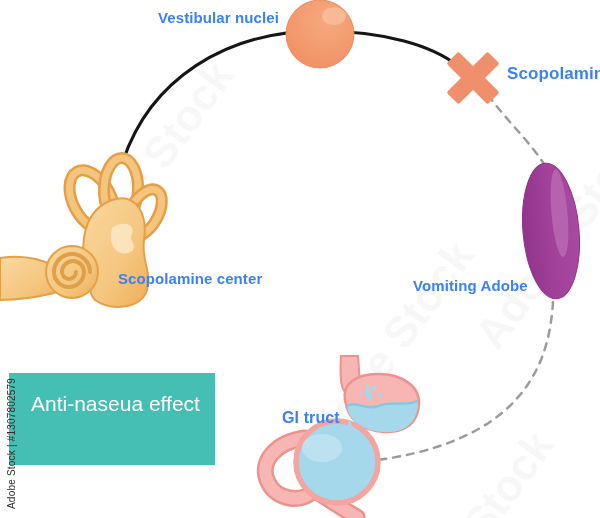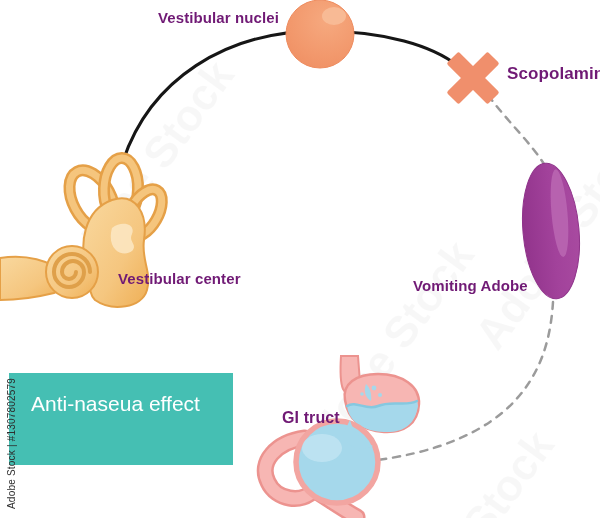--- a/index.html
+++ b/index.html
@@ -2,30 +2,30 @@
 <html><head>
 <meta charset="utf-8">
 <style>
   html,body{margin:0;padding:0;background:#fff;}
   .canvas{
     position:relative;width:600px;height:518px;background:#ffffff;overflow:hidden;
     font-family:"Liberation Sans",sans-serif;
   }
   .svg-layer{position:absolute;left:0;top:0;width:600px;height:518px;}
   .label{
-    position:absolute;color:#701a75;font-weight:bold;white-space:nowrap;
+    position:absolute;color:#3b82f6;font-weight:bold;white-space:nowrap;
     letter-spacing:0.1px;
   }
   .lbl-vestibular-nuclei{left:158px;top:9px;font-size:15px;}
   .lbl-scopolamine{left:507px;top:64px;font-size:17px;}
   .lbl-vomiting-center{left:413px;top:277px;font-size:15px;}
   .lbl-vestibular-center{left:118px;top:270px;font-size:15px;}
   .lbl-gi-tract{left:282px;top:409px;font-size:16px;}
   .title-box{
-    position:absolute;left:9px;top:373px;width:224px;height:92px;
+    position:absolute;left:9px;top:373px;width:206px;height:92px;
     background:#45BFB3;color:#ffffff;
     padding:17px 0 0 22px;box-sizing:border-box;
   }
   .title-box .line{font-size:21px;line-height:28px;font-weight:normal;}
   .wm-side{
     position:absolute;left:6px;top:509px;transform:rotate(-90deg);
     transform-origin:0 0;font-size:10px;color:#2e2e2e;white-space:nowrap;
     letter-spacing:0.2px;
   }
   .wm-tile{
@@ -126,21 +126,21 @@
 
       <path d="M 350 420 C 353 432 363 442 373 446 C 361 453 348 447 343 436 C 345 430 348 424 350 420 Z" fill="#A5D8EB"></path>
 
       <ellipse cx="322" cy="448" rx="20" ry="14" fill="#C2E5F2" opacity="0.8"></ellipse>
     </g>
   </svg>
 
   <div class="label lbl-vestibular-nuclei">Vestibular nuclei</div>
   <div class="label lbl-scopolamine">Scopolamine</div>
   <div class="label lbl-vomiting-center">Vomiting Adobe</div>
-  <div class="label lbl-vestibular-center">Vestibular center</div>
+  <div class="label lbl-vestibular-center">Scopolamine center</div>
   <div class="label lbl-gi-tract">GI truct</div>
 
   <div class="title-box">
     <div class="line">Anti-naseua effect</div>
   </div>
 
   <div class="wm-side">Adobe Stock | #1307802579</div>
 
 </div>
 

